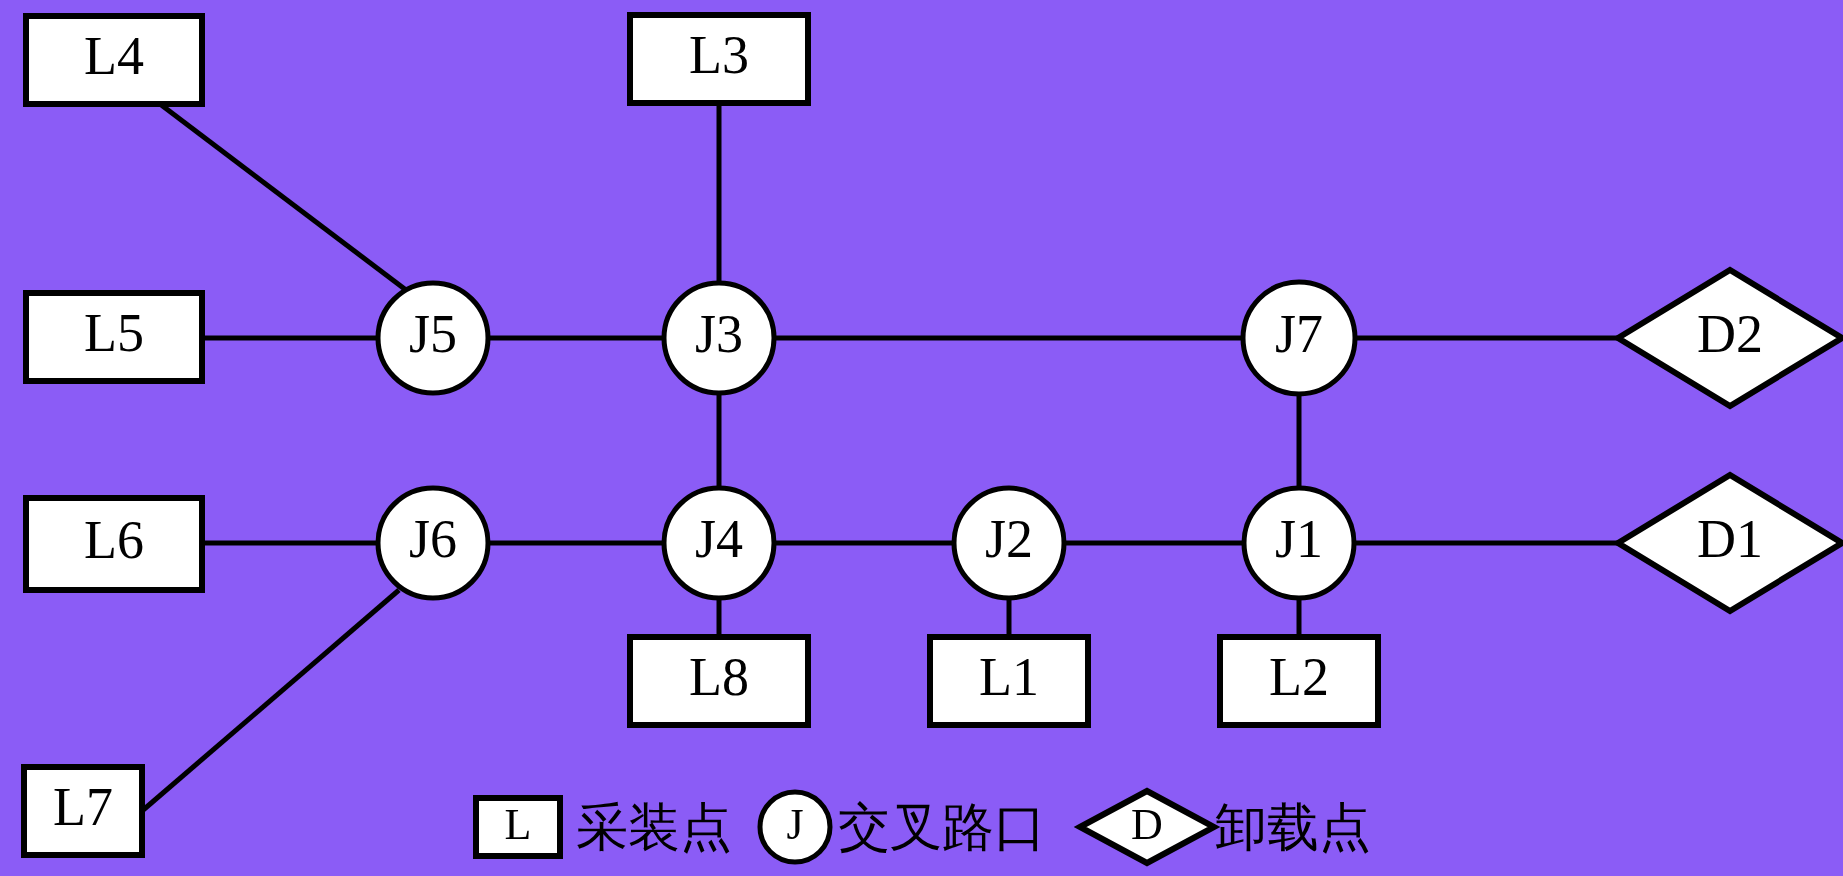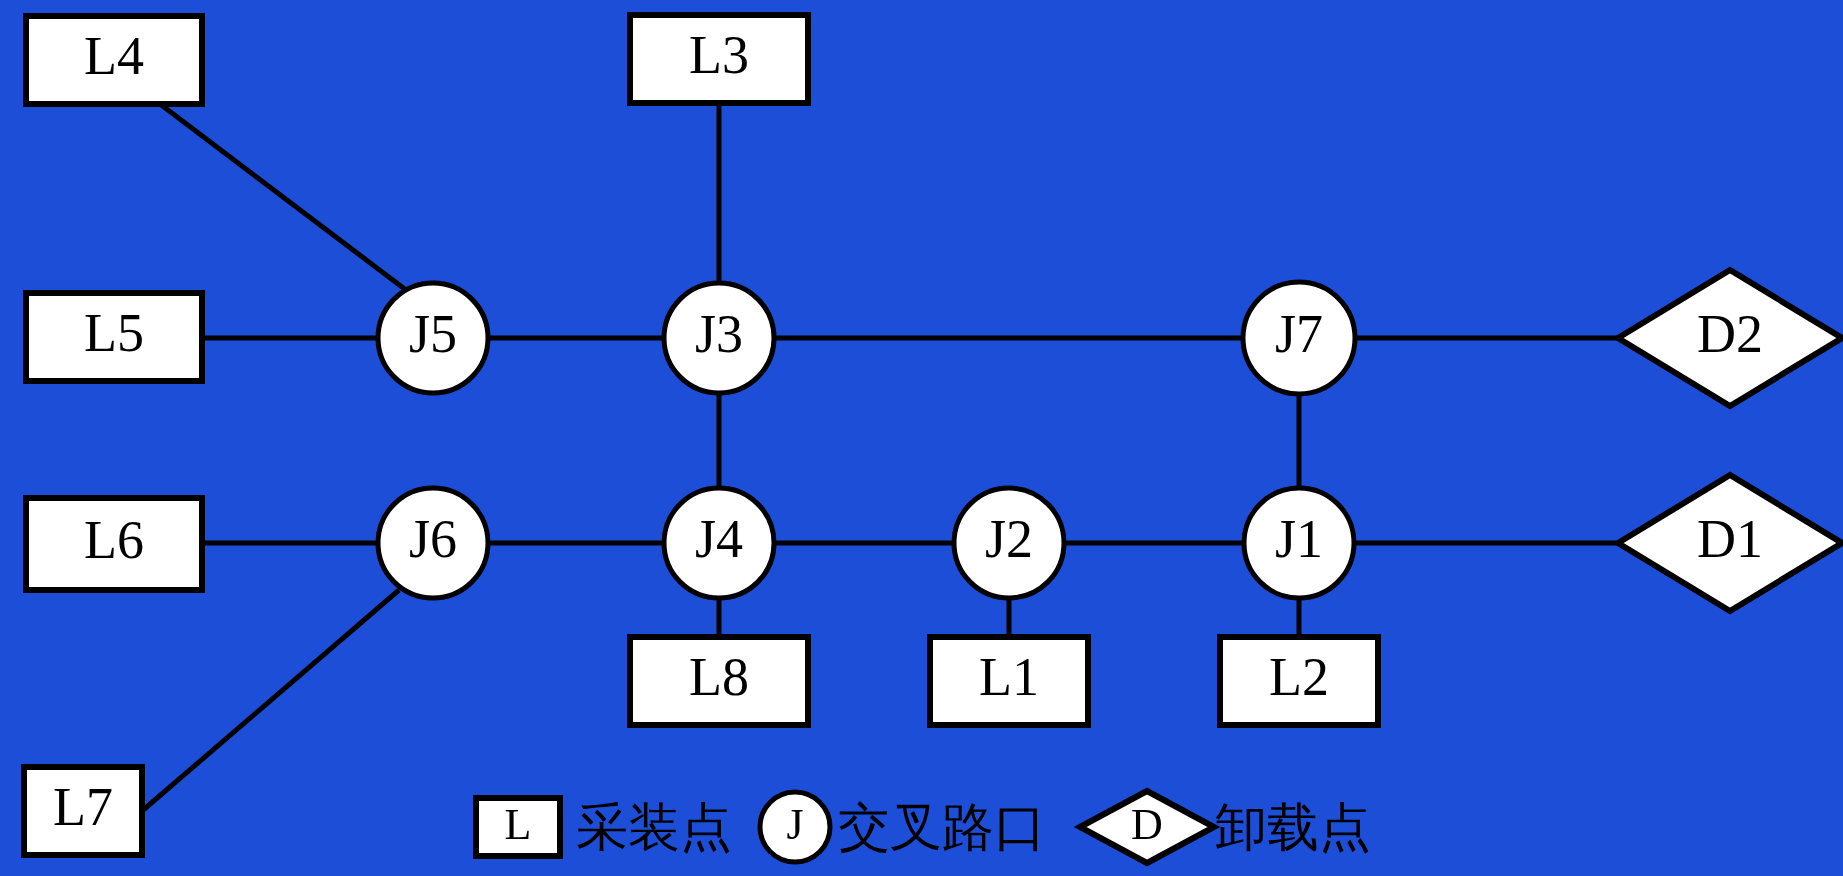--- a/index.html
+++ b/index.html
@@ -7,21 +7,21 @@
     padding: 0;
     background: #ffffff;
   }
   body {
     font-family: "Liberation Serif", "DejaVu Serif", serif;
   }
   #stage {
     position: relative;
     width: 1843px;
     height: 876px;
-    background: #1d4ed8;
+    background: #8b5cf6;
     overflow: hidden;
   }
   #network-svg {
     position: absolute;
     left: 0;
     top: 0;
     width: 1843px;
     height: 876px;
   }
   .edge-line {

